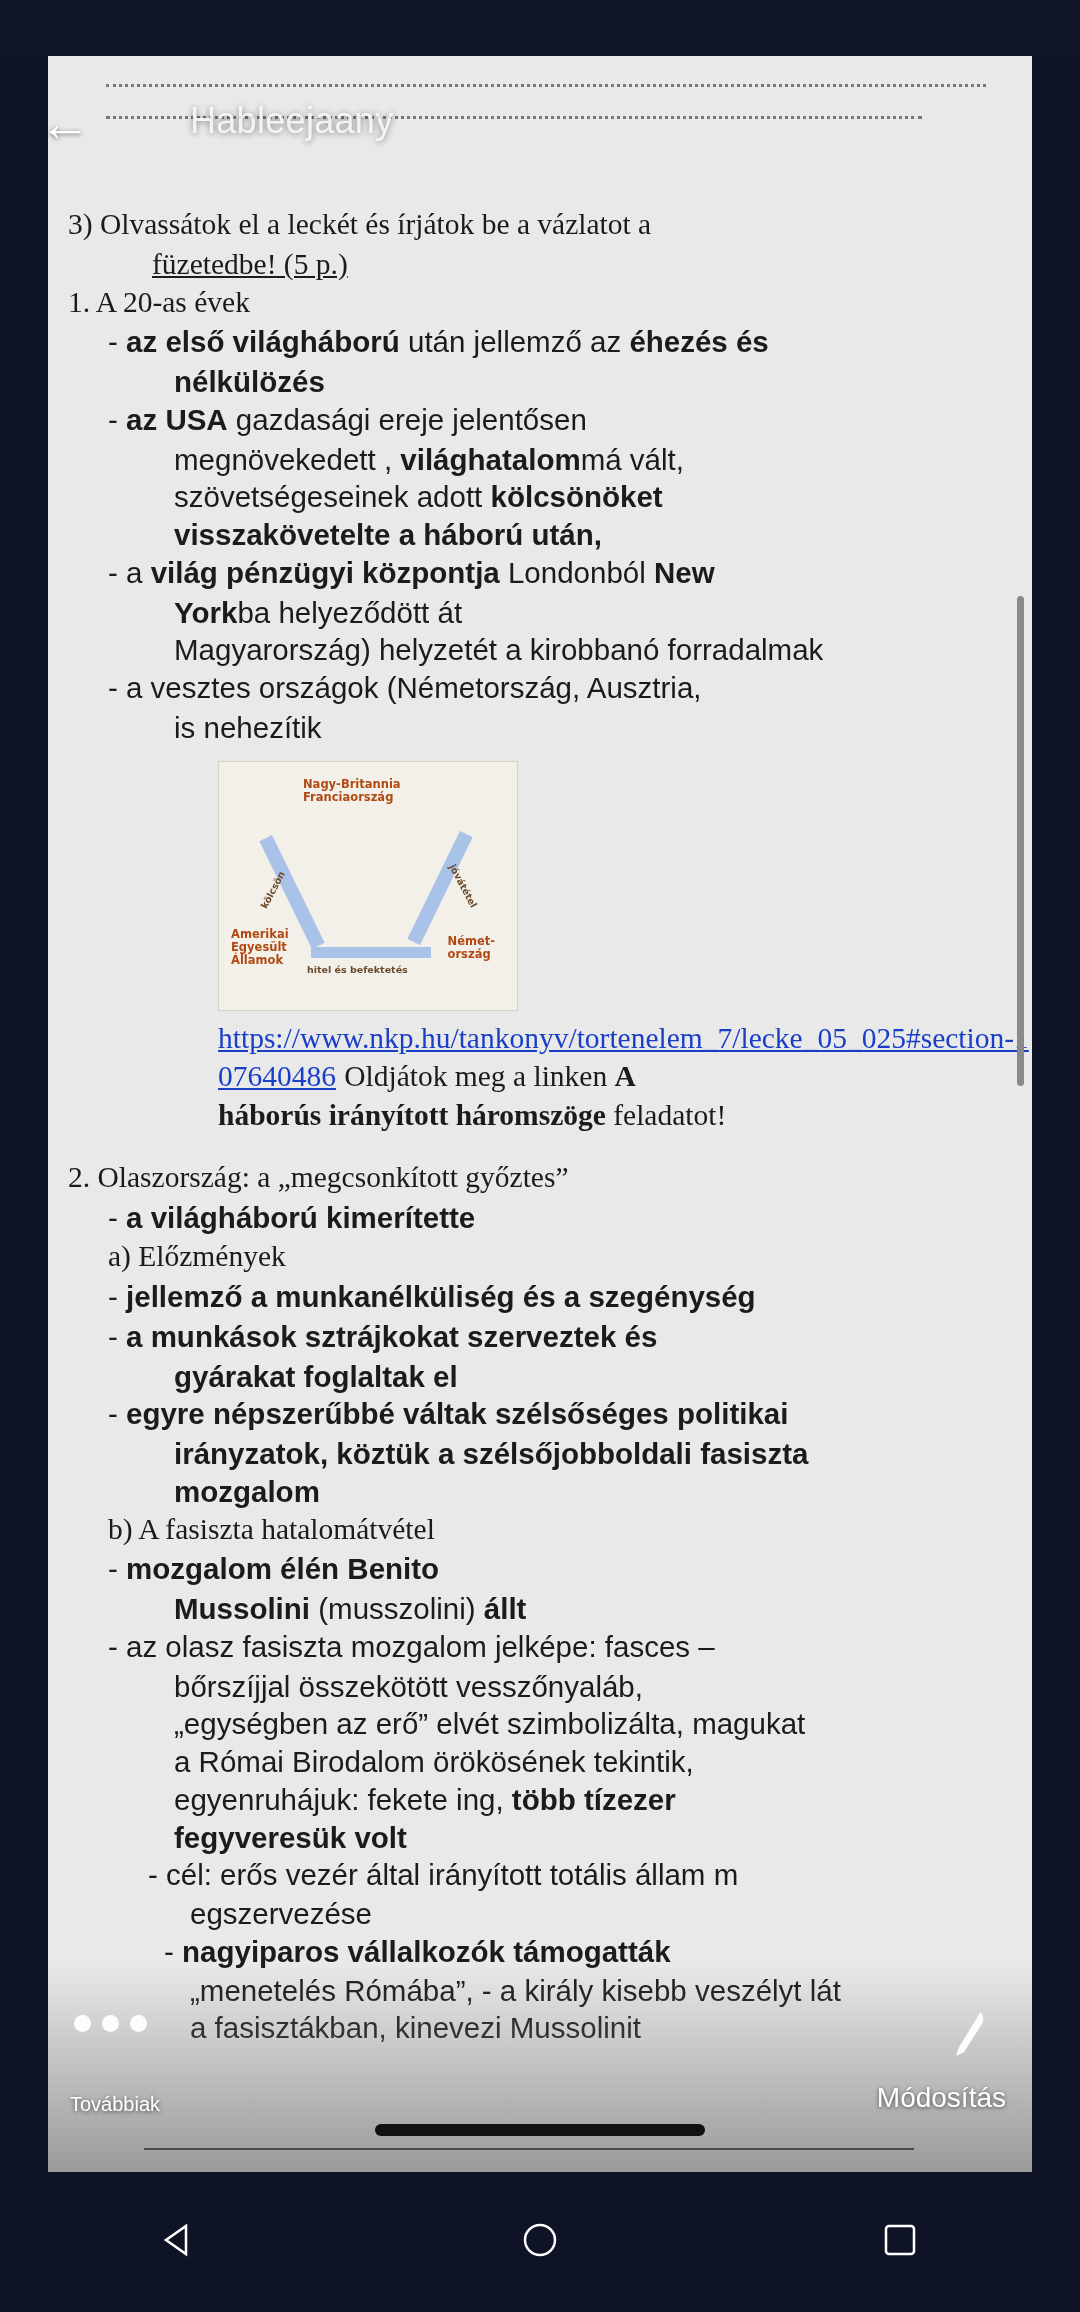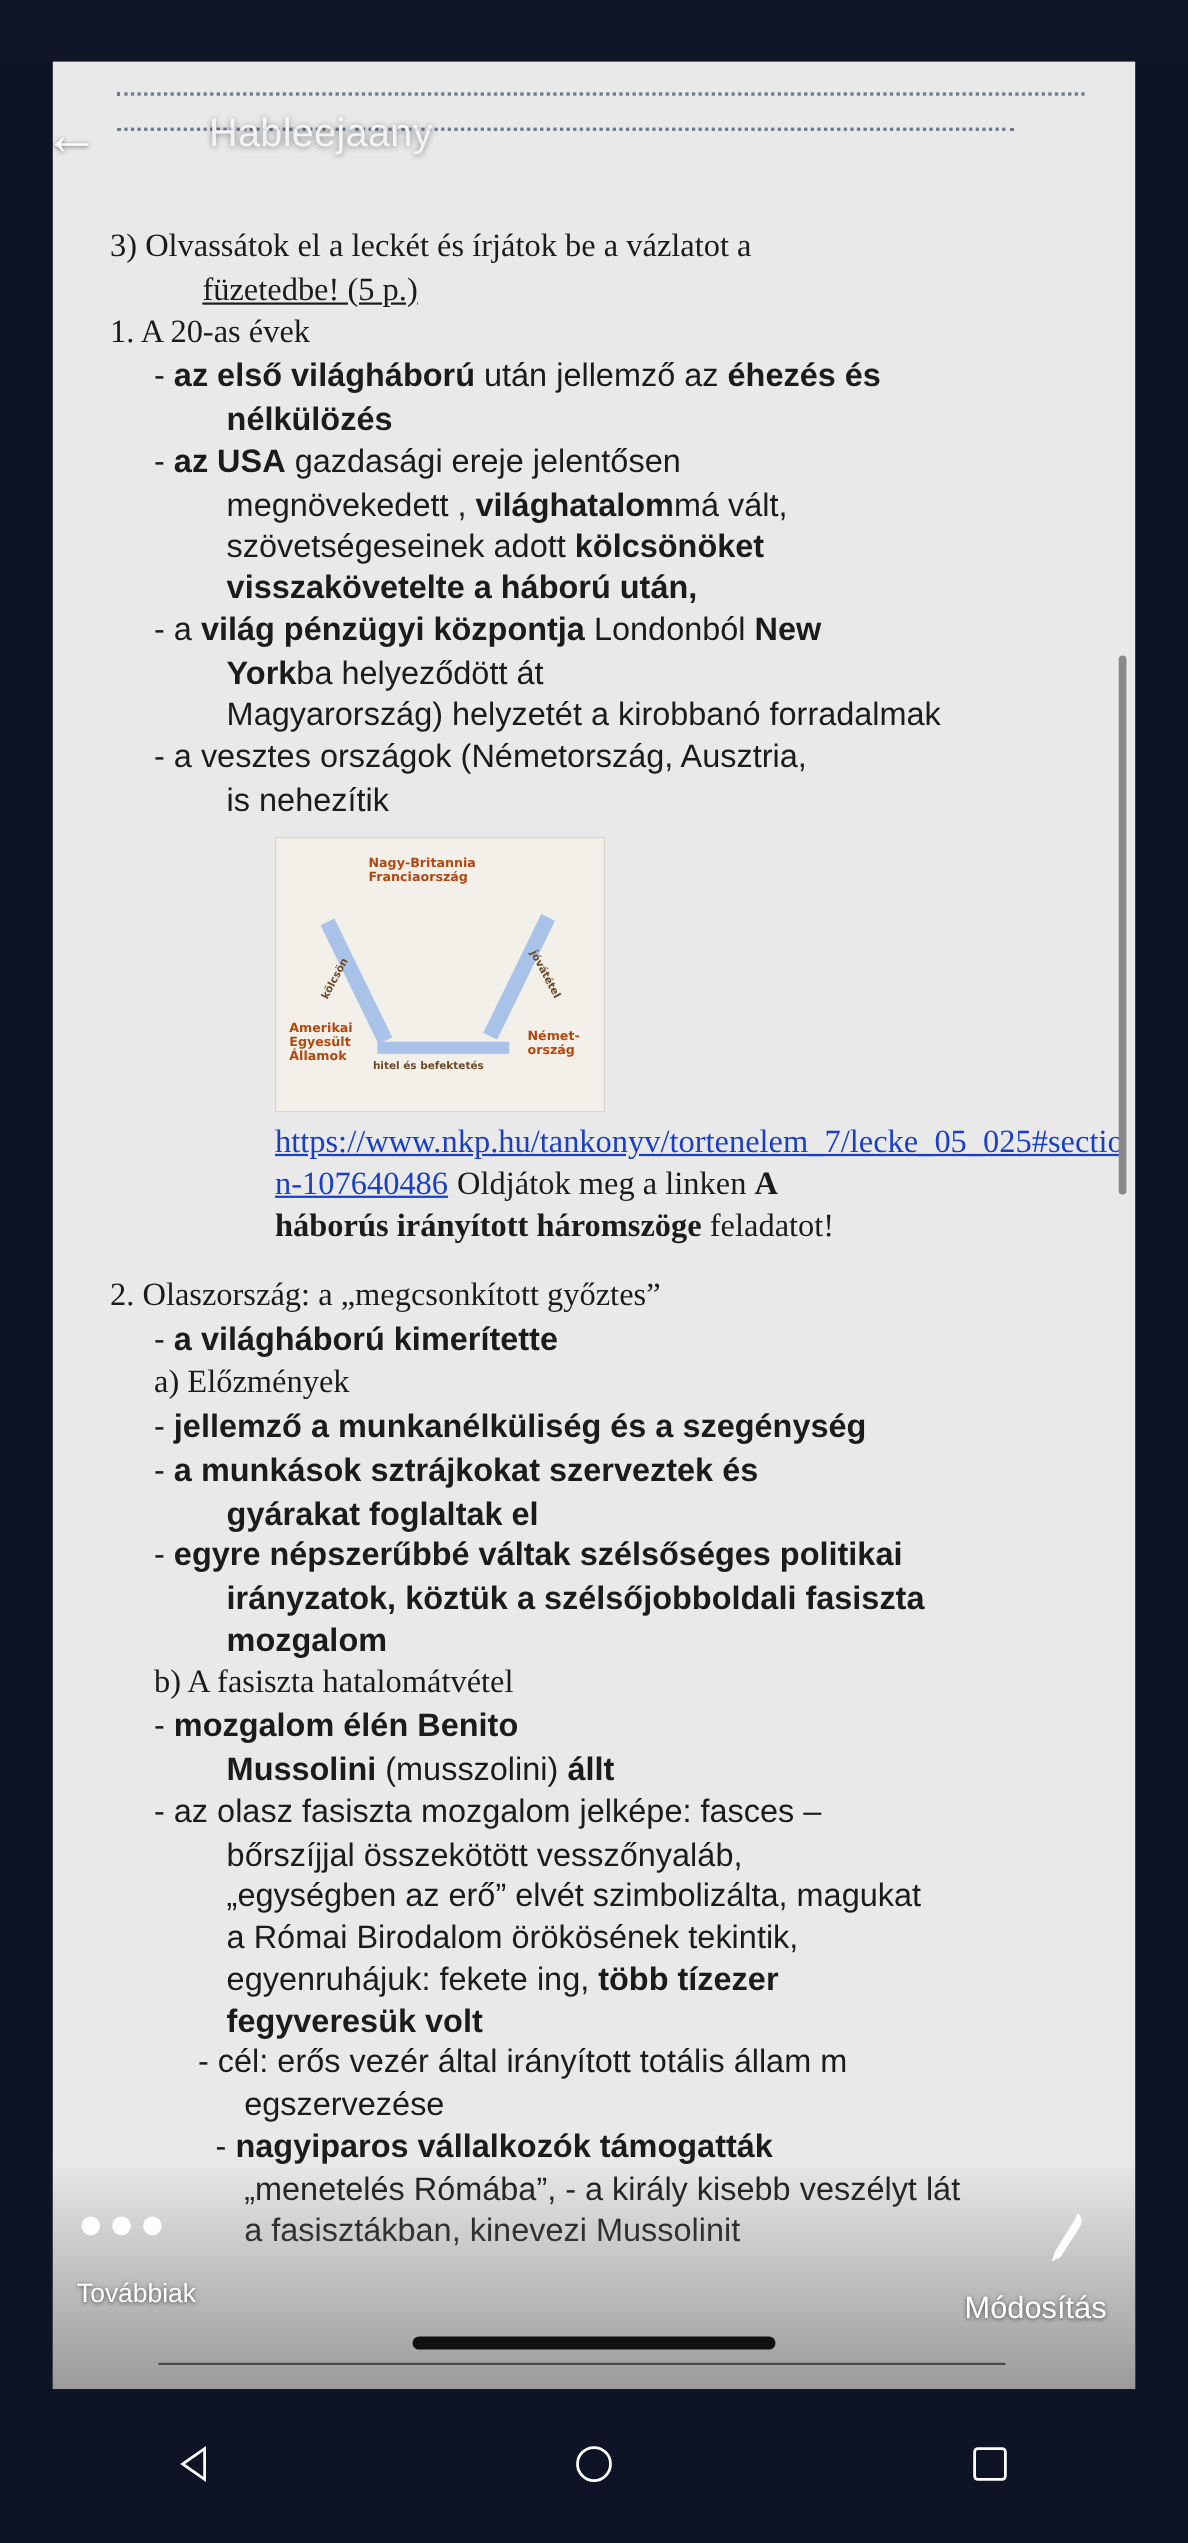--- a/index.html
+++ b/index.html
@@ -65,21 +65,20 @@
     text-shadow: 0 1px 6px rgba(0,0,0,.45);
     z-index: 39;
   }
 
   .content {
     position: absolute;
     top: 150px; left: 0; width: 984px;
     color: #1b1b1b;
     font-size: 29.5px;
     line-height: 1.28;
-    padding-left: 32px;
   }
 
   .serif { font-family: "Liberation Serif", serif; }
 
   .line { display: block; }
 
   .lvl1 { padding-left: 46px; text-indent: -26px; margin-bottom: 2px; }
   .lvl2 { padding-left: 86px; text-indent: -26px; margin-bottom: 2px; }
   .lvl3 { padding-left: 126px; text-indent: -26px; margin-bottom: 1px; }
   .lvl3b { padding-left: 142px; text-indent: -26px; margin-bottom: 1px; }
@@ -153,23 +152,23 @@
 
   
   .bottombar {
     position: absolute;
     left: 0; bottom: 0; width: 984px; height: 210px;
     background: linear-gradient(to bottom, rgba(160,160,160,0) 0%, rgba(120,120,120,.32) 45%, rgba(90,90,90,.55) 100%);
     z-index: 35;
   }
   .btn-more {
     position: absolute;
-    left: 22px; bottom: 72px;
+    left: 22px; bottom: 56px;
     color: #ffffff;
-    font-size: 24px;
+    font-size: 20px;
     text-shadow: 0 1px 4px rgba(0,0,0,.6);
   }
   .btn-edit {
     position: absolute;
     right: 26px; bottom: 58px;
     color: #ffffff;
     font-size: 28px;
     text-shadow: 0 1px 4px rgba(0,0,0,.6);
   }
   .dots {

